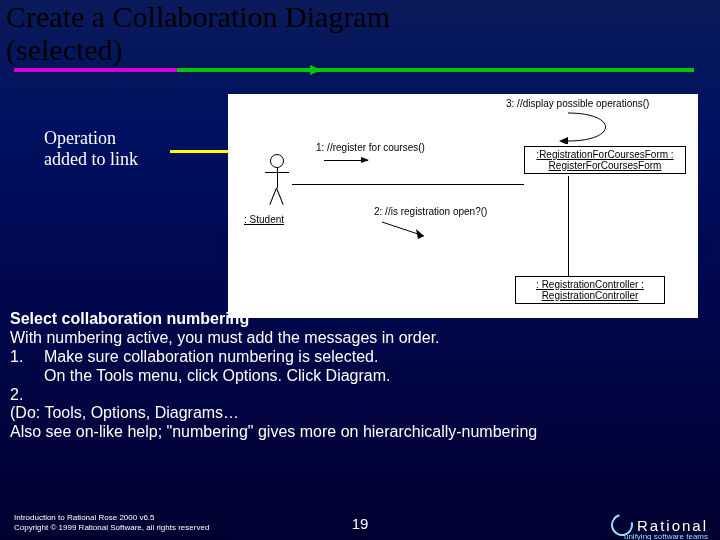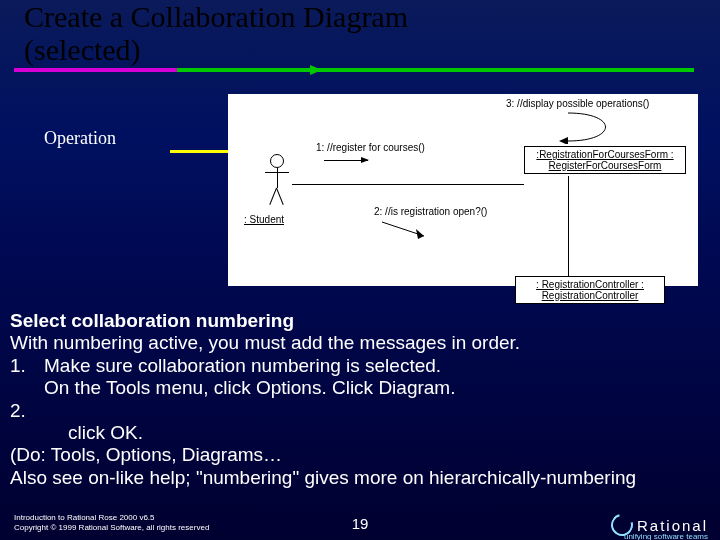--- a/index.html
+++ b/index.html
@@ -8,21 +8,21 @@
     height: 540px;
     background: linear-gradient(to bottom, #0a1a5a 0%, #001060 25%, #000850 50%, #000030 100%);
     font-family: "Times New Roman", serif;
     color: #fff;
     position: relative;
     overflow: hidden;
   }
   .title {
     font-size: 30px;
     color: #000;
-    padding: 0 24px 2px;
+    padding: 0 6px 2px;
     line-height: 1.1;
     font-weight: normal;
   }
   .title-underline-wrap {
     position: relative;
     height: 10px;
     margin-bottom: 6px;
   }
   .title-underline {
     position: absolute;
@@ -58,21 +58,21 @@
     top: 66px;
     width: 110px;
     height: 3px;
     background: #ffff00;
   }
   .diagram {
     position: absolute;
     left: 228px;
     top: 10px;
     width: 470px;
-    height: 192px;
+    height: 224px;
     background: #fff;
     color: #000;
     font-family: Arial, sans-serif;
   }
   .msg { position: absolute; font-size: 10px; }
   .obj-box {
     position: absolute;
     border: 1px solid #000;
     font-size: 10px;
     text-align: center;
@@ -99,21 +99,21 @@
   .arrow-r::after {
     content: ""; position: absolute; right: -1px; top: -3px;
     border-top: 3.5px solid transparent; border-bottom: 3.5px solid transparent;
     border-left: 8px solid #000;
   }
   .lower {
     position: absolute;
     left: 10px;
     top: 310px;
     right: 10px;
-    font-size: 19px;
+    font-size: 16px;
     line-height: 1.18;
     font-family: Arial, sans-serif;
   }
   .lower .bold { font-weight: bold; }
   .lower .num-row { display: flex; }
   .lower .num { width: 34px; flex: 0 0 34px; }
   .lower .indent { padding-left: 34px; }
   .lower .indent2 { padding-left: 58px; }
   .footer {
     position: absolute;
@@ -160,20 +160,21 @@
   <span>(selected)</span>
 </div>
 <div class="title-underline-wrap">
   <div class="title-underline"></div>
   <div class="arrowhead"></div>
 </div>
 
 <div class="upper">
   <div class="annot">
     <span>Operation</span><br>
+    <span>added to link</span>
   </div>
   <div class="annot-arrow"></div>
 
   <div class="diagram">
     <div class="msg" style="left:278px; top:4px;">3: //display possible operations()</div>
     <svg style="position:absolute; left:300px; top:14px; width:120px; height:36px;">
       <path d="M40,33 C90,33 90,5 40,5" stroke="#000" fill="none" stroke-width="1"></path>
       <polygon points="40,29 40,37 31,33" fill="#000"></polygon>
     </svg>
 
@@ -215,21 +216,20 @@
   <div class="bold">Select collaboration numbering</div>
   <div>With numbering active, you must add the messages in order.</div>
   <div class="num-row">
       <span class="num">1.</span>
       <span>Make sure collaboration numbering is selected.</span>
     </div>
   <div class="indent">On the Tools menu, click Options. Click Diagram.</div>
   <div class="num-row">
       <span class="num">2.</span>
     </div>
-  <div class="indent2">click OK.</div>
   <div>(Do:  Tools, Options,  Diagrams…</div>
   <div>Also see on-like help; "numbering"  gives more on hierarchically-numbering</div>
 </div>
 
 <div class="footer">
   <div class="ftxt">
     <div>Introduction to Rational Rose 2000 v6.5</div>
     <div>Copyright © 1999 Rational Software, all rights reserved</div>
   </div>
   <div class="pg">19</div>

